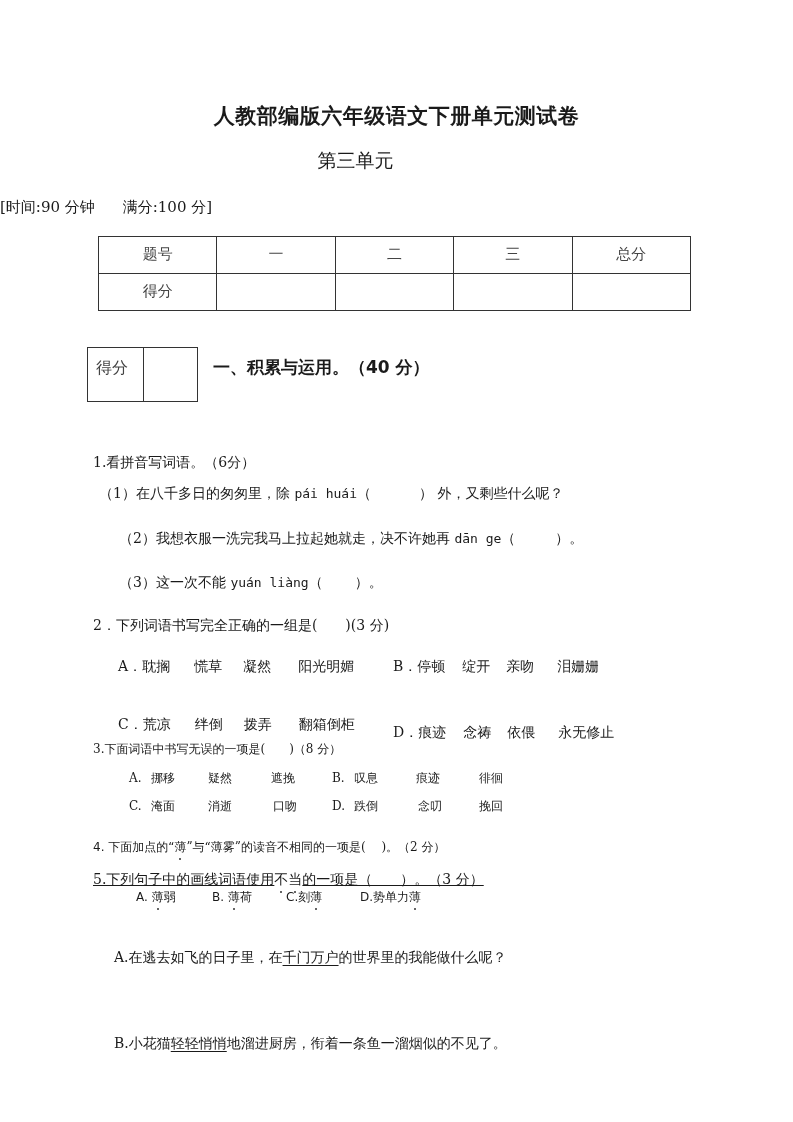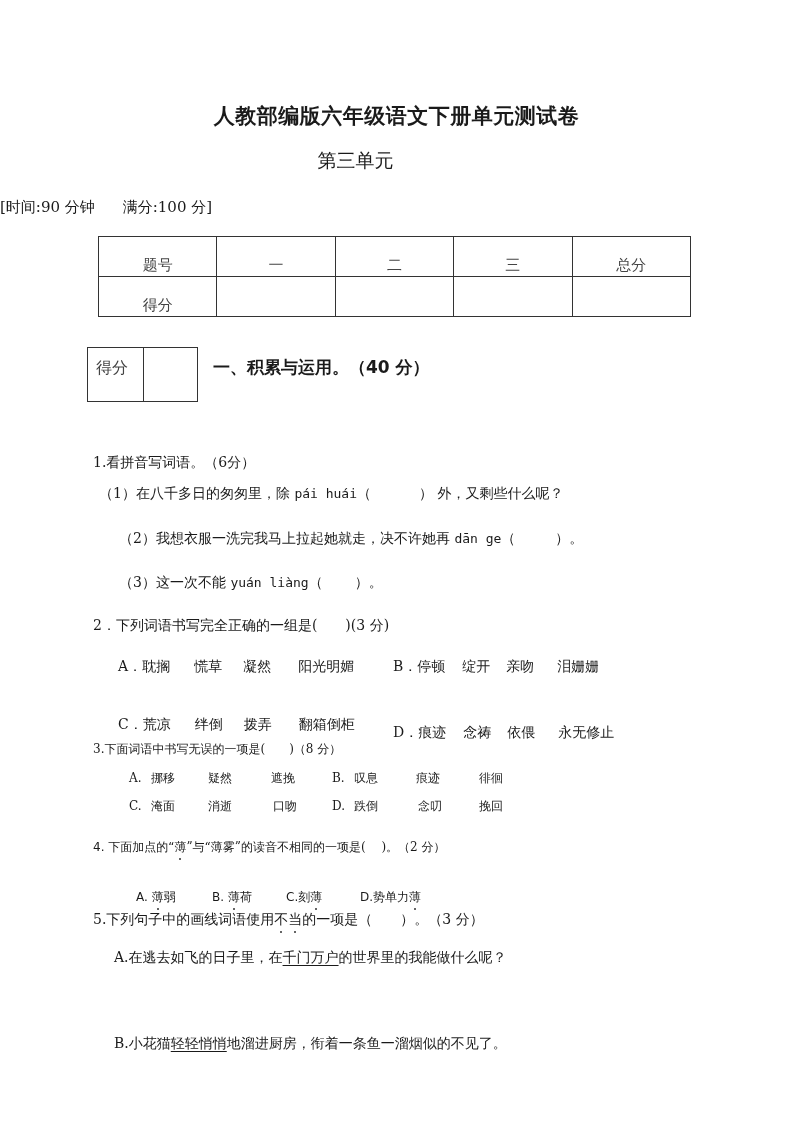--- a/index.html
+++ b/index.html
@@ -7,21 +7,21 @@
     width: 793px; height: 1122px; position: relative; overflow: hidden;
     font-family: "DejaVu Serif", "Liberation Serif", serif; color: #1a1a1a;
   }
   .abs { position: absolute; white-space: nowrap; }
   .title { left: 0; width: 793px; top: 102px; text-align: center; font-size: 21px; font-weight: bold; font-family: "DejaVu Sans", sans-serif; letter-spacing: 0.5px; }
   .subtitle { left: 0; width: 699px; top: 148px; text-align: center; font-size: 19px; font-family: "DejaVu Sans", sans-serif; margin-left: 6px; }
   .meta { left: 0; width: 793px; top: 198px; text-align: left; font-size: 15px; }
   .meta .gap { display: inline-block; width: 28px; }
 
   table.score { position: absolute; left: 98px; top: 236px; width: 593px; border-collapse: collapse; }
-  table.score td { border: 1px solid #333; height: 37px; width: 20%; text-align: center; vertical-align: top; padding-top: 19px; font-size: 15px; color: #444; box-sizing: border-box; }
+  table.score td { border: 1px solid #333; height: 37px; width: 20%; text-align: center; vertical-align: top; padding-top: 8px; font-size: 15px; color: #444; box-sizing: border-box; }
 
   .gradebox { position: absolute; left: 87px; top: 347px; width: 111px; height: 55px; border: 1px solid #333; box-sizing: border-box; display: flex; }
   .gradebox .lbl { width: 56px; border-right: 1px solid #333; font-size: 16px; color: #444; padding: 10px 0 0 8px; box-sizing: border-box; }
   .gradebox .val { flex: 1; }
   .section { left: 213px; top: 356px; font-size: 17px; font-weight: bold; font-family: "DejaVu Sans", sans-serif; }
 
   .q { font-size: 14px; }
   .s12 { font-size: 12px; }
   .py { font-family: "DejaVu Sans Mono", "Liberation Mono", monospace; font-size: 13px; }
   .blank { display: inline-block; }
@@ -107,21 +107,21 @@
   <span class="opt" style="width:22px">D.</span><span class="opt" style="width:64px">跌倒</span><span class="opt" style="width:61px">念叨</span><span class="opt">挽回</span>
 </div>
 
 <div class="abs s12" style="left:93px; top:839px;">
   <span class="sans">4. 下面加点的“</span><span class="dot">薄</span><span>”与“薄雾”的读音不相同的一项是(　 )。（2 分）</span>
 </div>
 <div class="abs s12" style="left:136px; top:865px;margin-top:24px;">
   <span class="opt" style="width:76px"><span class="sans">A. </span><span></span><span class="dot">薄</span><span>弱</span></span><span class="opt" style="width:74px"><span class="sans">B. </span><span></span><span class="dot">薄</span><span>荷</span></span><span class="opt" style="width:74px"><span class="sans">C.</span><span>刻</span><span class="dot">薄</span><span></span></span><span class="opt"><span class="sans">D.</span><span>势单力</span><span class="dot">薄</span><span></span></span>
 </div>
 
-<div class="abs q" style="left:93px; top:911px;">
+<div class="abs q" style="left:93px; top:871px;text-decoration:underline;">
   <span>5.下列句子中的画线词语使用</span><span class="dot">不</span><span class="dot">当</span><span>的一项是（　　）。（3 分）</span>
 </div>
 <div class="abs q" style="left:114px; top:949px;">
   <span>A.</span><span>在逃去如飞的日子里，在</span><span class="ul">千门万户</span><span>的世界里的我能做什么呢？</span>
 </div>
 <div class="abs q" style="left:114px; top:1035px;">
   <span>B.</span><span>小花猫</span><span class="ul">轻轻悄悄</span><span>地溜进厨房，衔着一条鱼一溜烟似的不见了。</span>
 </div>
 
 </body></html>

